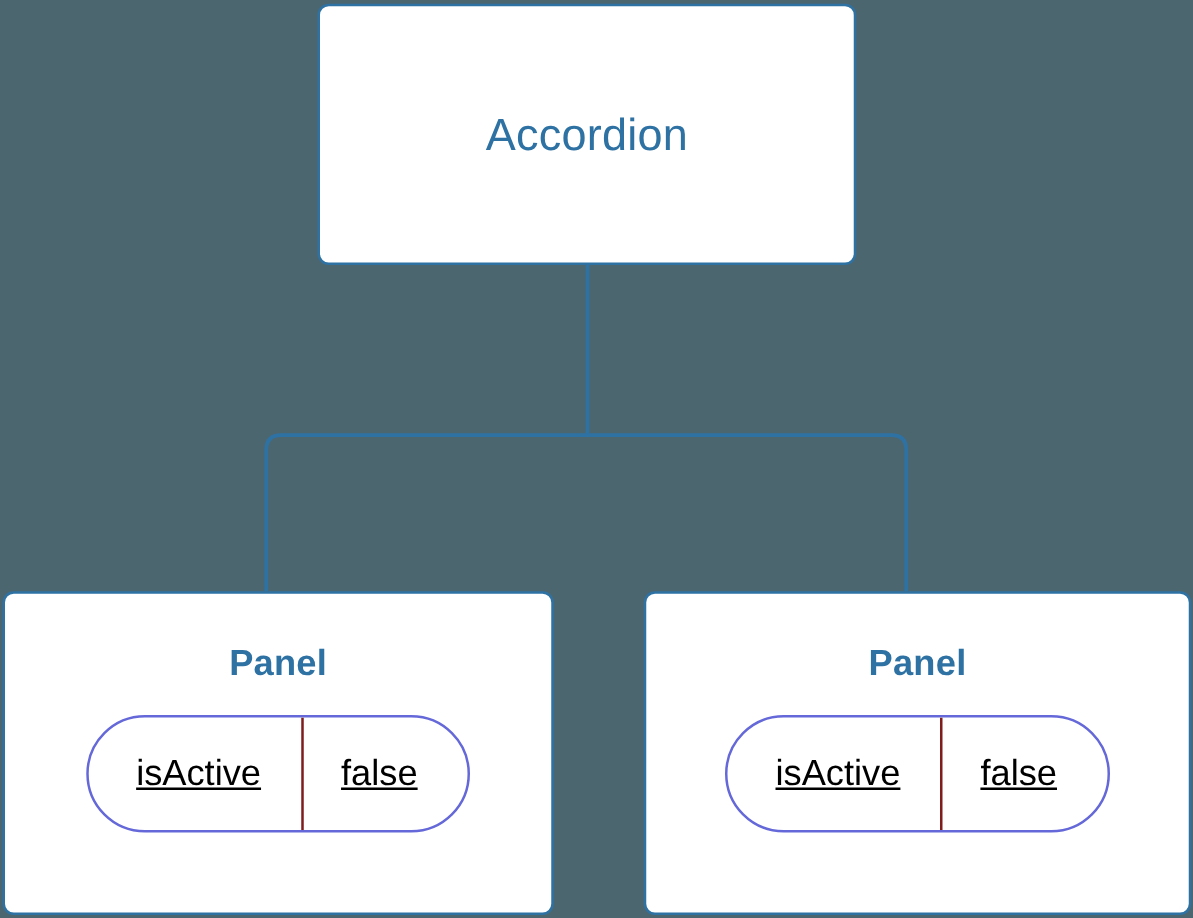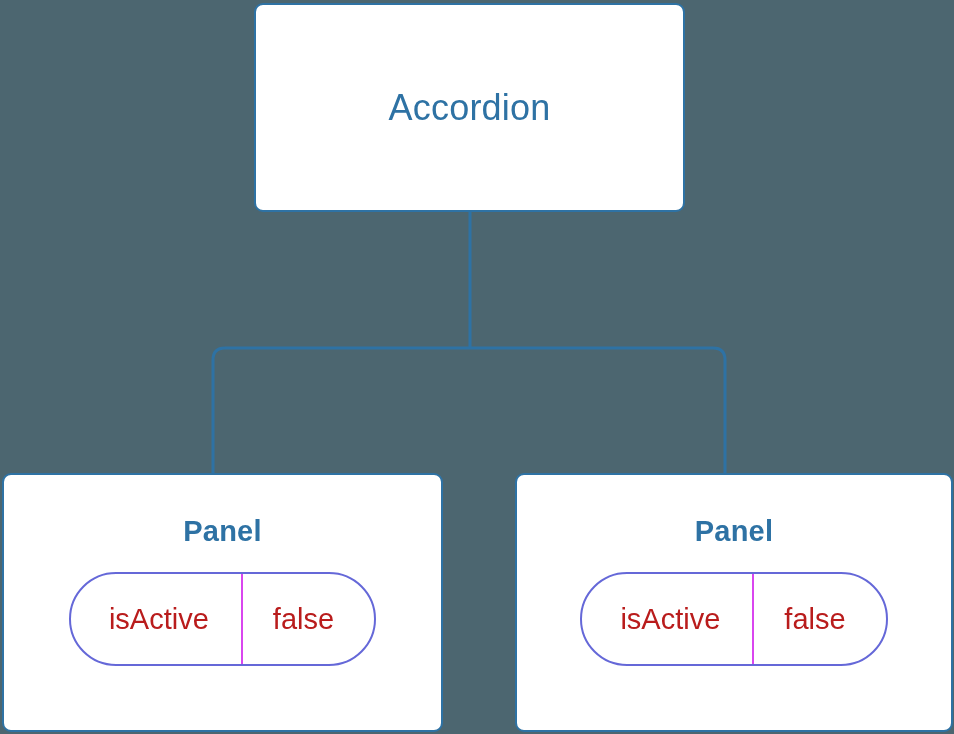--- a/index.html
+++ b/index.html
@@ -93,33 +93,34 @@
     height: 94px;
     box-sizing: border-box;
     overflow: hidden;
   }
 
   .prop-key,
   .prop-val {
     display: flex;
     align-items: center;
     justify-content: center;
-    color: #b91c1c;
+    color: #000000;
     font-size: 29px;
     line-height: 1;
     white-space: nowrap;
     box-sizing: border-box;
+    text-decoration: underline;
   }
 
   .prop-key {
     padding: 0 32px 0 38px;
   }
 
   .prop-val {
-    border-left: 2px solid #d946ef;
+    border-left: 2px solid #7f1d1d;
     padding: 0 40px 0 30px;
   }
 </style>
 </head>
 <body>
 
 <div id="canvas">
 
   <svg id="connectors" viewBox="0 0 954 734" xmlns="http://www.w3.org/2000/svg">
 

